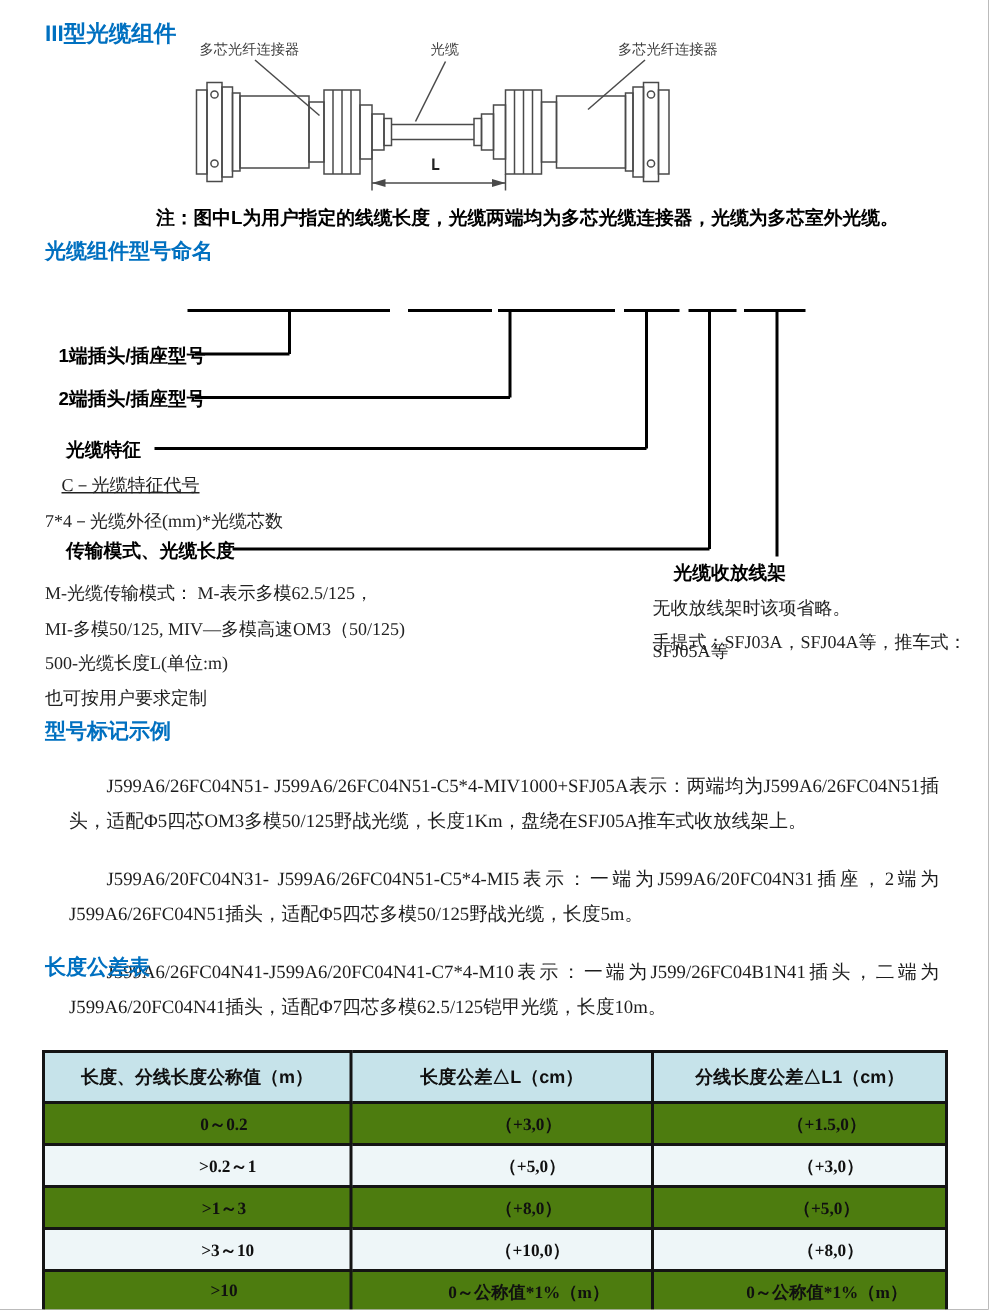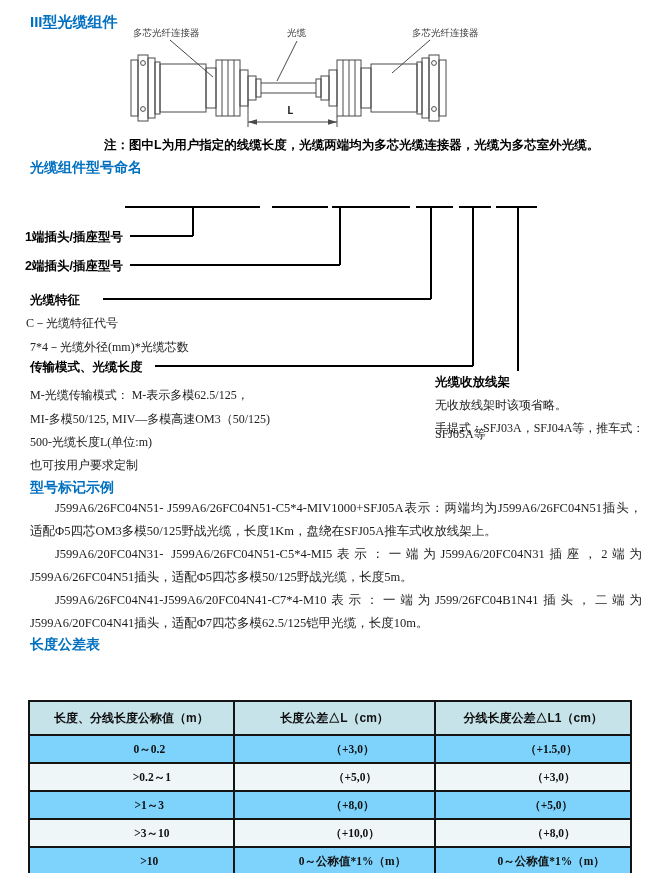--- a/index.html
+++ b/index.html
@@ -8,39 +8,39 @@
     margin:0 auto;overflow:hidden;
     font-family:"Liberation Sans",sans-serif;color:#1a1a1a;
   }
   .abs{position:absolute;white-space:nowrap;}
   .h-blue{font-weight:bold;font-size:14px;color:#0070c0;font-family:"Liberation Sans",sans-serif;}
   .h-title{font-weight:bold;font-size:15px;color:#0070c0;}
   .diag-label{font-size:9.5px;color:#3c3c3c;}
   .dim-label{font-size:10.5px;color:#222;font-weight:bold;font-family:"DejaVu Sans Mono",monospace;}
   .note{font-weight:bold;font-size:12.5px;color:#000;}
   .model{font-weight:bold;font-size:14px;letter-spacing:.2px;color:#0a0a0a;font-family:"Liberation Sans",sans-serif;}
-  .lead-label{font-weight:bold;font-size:12.5px;color:#000;}
+  .lead-label{font-weight:bold;font-size:12.5px;color:#000;margin-left:14px;}
   .body-line{font-size:12px;color:#222;font-family:"Liberation Serif",serif;}
   .overlay{position:absolute;left:0;top:0;pointer-events:none;}
   .examples{
     position:absolute;left:30px;top:497px;width:612px;
     font-family:"Liberation Serif",serif;font-size:12.5px;line-height:23px;color:#1c1c1c;
   }
-  .examples p{margin:0;text-indent:2em;text-align:justify;}
+  .examples p{margin:16px;text-indent:2em;text-align:justify;}
   table.tol{
     position:absolute;left:28px;top:700px;width:604px;
     border-collapse:collapse;table-layout:fixed;
   }
   table.tol th,table.tol td{
     border:2px solid #141414;text-align:center;vertical-align:middle;
     font-weight:bold;color:#101010;padding:0;
   }
   table.tol th{height:32px;font-size:12px;background:#c6e3ea;font-family:"Liberation Sans",sans-serif;}
   table.tol td{height:26px;font-size:11.5px;font-family:"Liberation Serif",serif;}
-  table.tol tr.odd td{background:#7dd3fc;padding-left:36px;}
+  table.tol tr.odd td{background:#4d7c0f;padding-left:36px;}
   table.tol tr.even td{background:#eef6f8;padding-left:41px;}
 </style>
 </head>
 <body>
 
 <div class="page">
 
   <svg class="overlay" width="659" height="873" viewBox="0 0 659 873">
     <g stroke="#4a4a4a" stroke-width="1" fill="none">
 
@@ -123,21 +123,21 @@
 
   <div class="abs note" style="left:104px;top:137px;">注：图中L为用户指定的线缆长度，光缆两端均为多芯光缆连接器，光缆为多芯室外光缆。</div>
 
   <div class="abs h-blue" style="left:30px;top:159px;">光缆组件型号命名</div>
 
 
   <div class="abs lead-label" style="left:25px;top:229px;">1端插头/插座型号</div>
   <div class="abs lead-label" style="left:25px;top:258px;">2端插头/插座型号</div>
   <div class="abs lead-label" style="left:30px;top:292px;">光缆特征</div>
 
-  <div class="abs body-line" style="left:26px;top:315px;">C－光缆特征代号</div>
+  <div class="abs body-line" style="left:41px;top:315px;text-decoration:underline;">C－光缆特征代号</div>
   <div class="abs body-line" style="left:30px;top:339px;">7*4－光缆外径(mm)*光缆芯数</div>
 
   <div class="abs lead-label" style="left:30px;top:359px;">传输模式、光缆长度</div>
 
   <div class="abs body-line" style="left:30px;top:387px;">M-光缆传输模式： M-表示多模62.5/125，</div>
   <div class="abs body-line" style="left:30px;top:411px;">MI-多模50/125, MIV—多模高速OM3（50/125)</div>
   <div class="abs body-line" style="left:30px;top:434px;">500-光缆长度L(单位:m)</div>
   <div class="abs body-line" style="left:30px;top:457px;">也可按用户要求定制</div>
 
   <div class="abs lead-label" style="left:435px;top:374px;">光缆收放线架</div>

